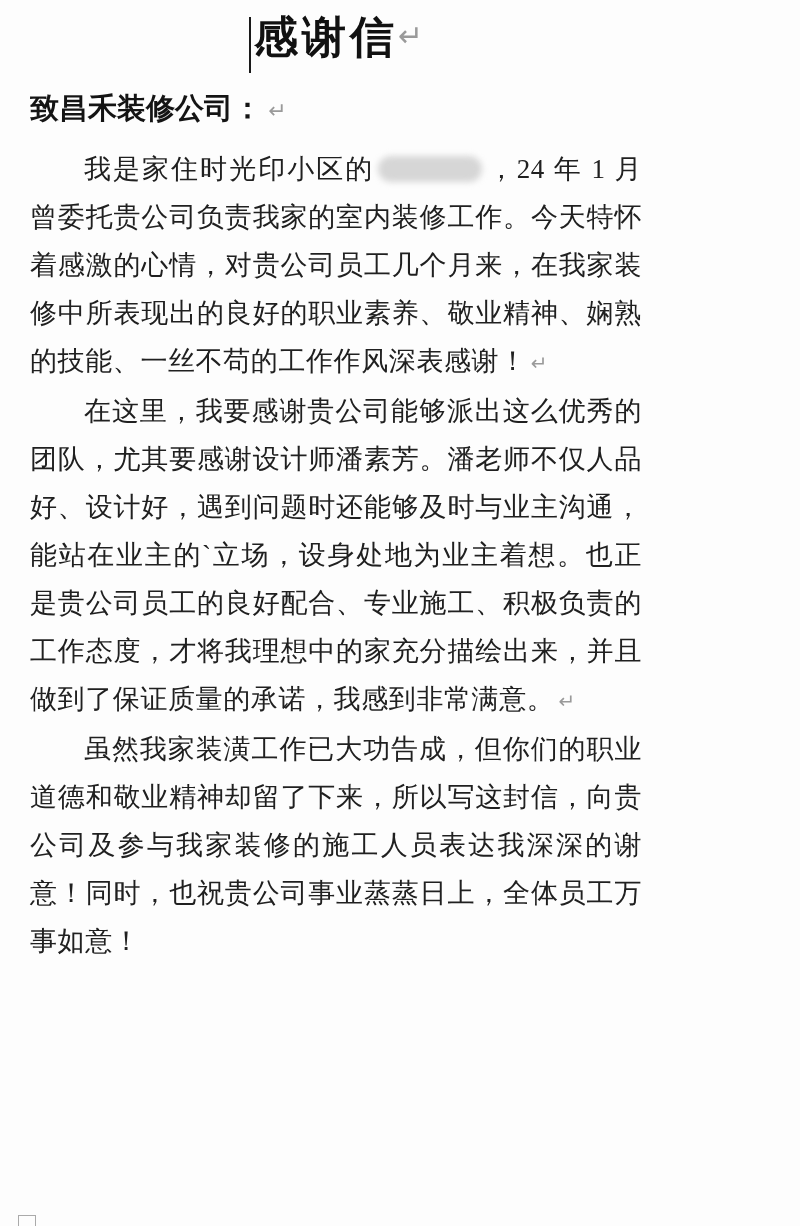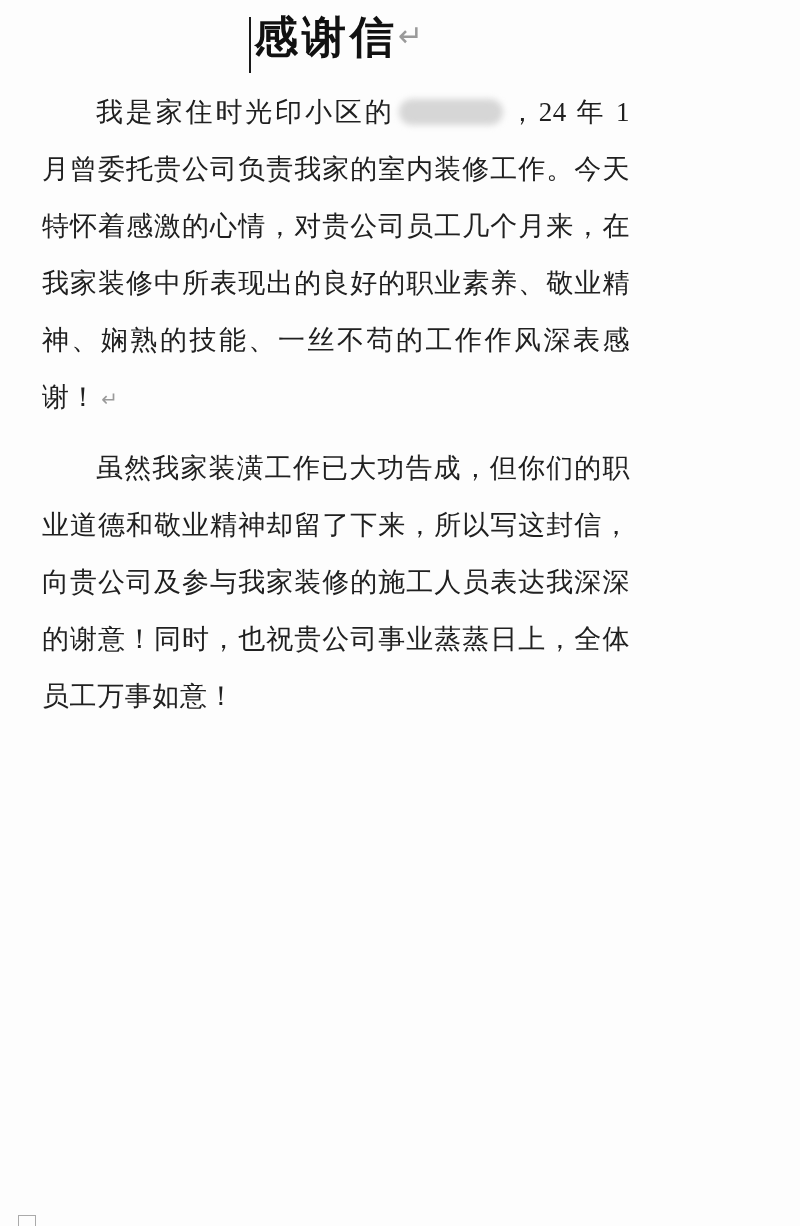--- a/index.html
+++ b/index.html
@@ -49,23 +49,23 @@
     margin-top: 18px;
     font-size: 29px;
     font-weight: 700;
     line-height: 40px;
     color: #141414;
   }
   .salutation .pilcrow { font-size: 22px; font-weight: 400; margin-left: 6px; }
   
   .body-text { margin-top: 14px; }
   .para {
-    margin: 12px;
+    margin: 0;
     font-size: 27px;
-    line-height: 57px;
+    line-height: 48px;
     letter-spacing: 0.6px;
     text-indent: 2em;
     text-align: justify;
     color: #202020;
   }
   .para .pilcrow { font-size: 20px; margin-left: 4px; }
   
   .redact {
     display: inline-block;
     height: 26px;
@@ -88,25 +88,29 @@
 </style>
 </head>
 <body>
 
 <div class="page">
 
   <div class="title-row">
     <span class="text-cursor"></span><span class="title-text">感谢信</span><span class="pilcrow">↵</span>
   </div>
 
+  <div class="salutation">
+    <span>致昌禾装修公司：</span><span class="pilcrow">↵</span>
+  </div>
 
   <div class="body-text">
 
     <p class="para"><span>我是家住时光印小区的</span><span class="redact redact-name"></span><span>，24 年 1 月曾委托贵公司负责我家的室内装修工作。今天特怀着感激的心情，对贵公司员工几个月来，在我家装修中所表现出的良好的职业素养、敬业精神、娴熟的技能、一丝不苟的工作作风深表感谢！</span><span class="pilcrow">↵</span></p>
 
 
+    <p class="para"><span>在这里，我要感谢贵公司能够派出这么优秀的团队，尤其要感谢设计师潘素芳。潘老师不仅人品好、设计好，遇到问题时还能够及时与业主沟通，能站在业主的`立场，设身处地为业主着想。也正是贵公司员工的良好配合、专业施工、积极负责的工作态度，才将我理想中的家充分描绘出来，并且做到了保证质量的承诺，我感到非常满意。</span><span class="pilcrow">↵</span></p>
 
     <p class="para"><span>虽然我家装潢工作已大功告成，但你们的职业道德和敬业精神却留了下来，所以写这封信，向贵公司及参与我家装修的施工人员表达我深深的谢意！同时，也祝贵公司事业蒸蒸日上，全体员工万事如意！</span></p>
 
   </div>
 
   <div class="corner-mark"></div>
 </div>
 
 </body></html>

